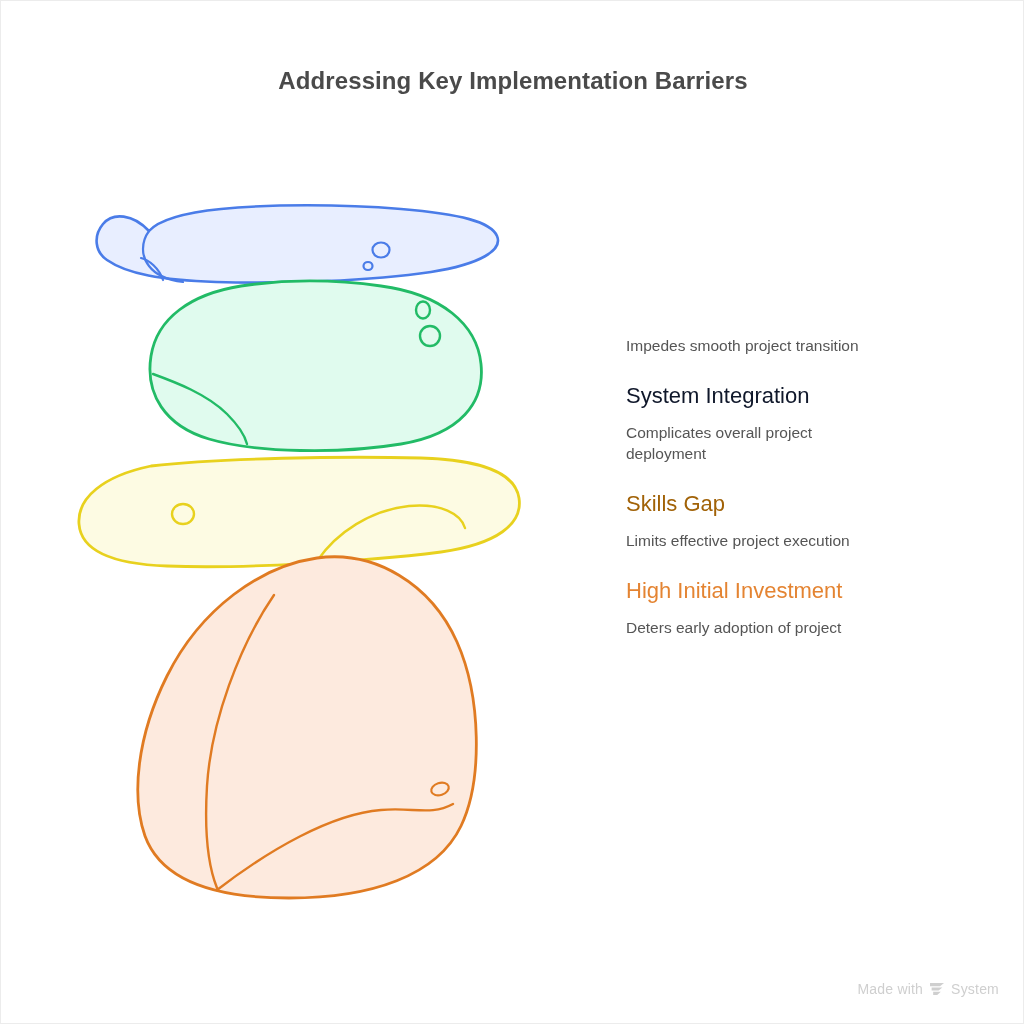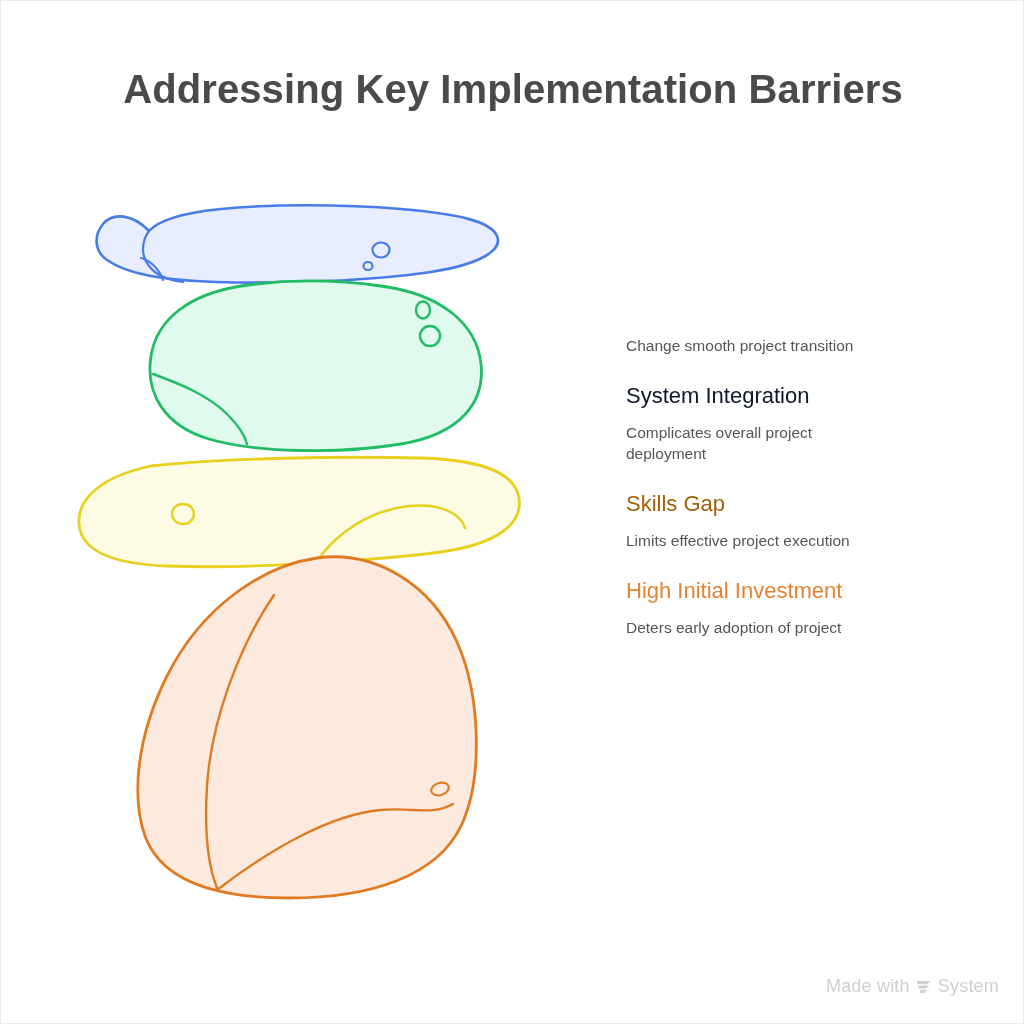--- a/index.html
+++ b/index.html
@@ -19,21 +19,21 @@
   }
 
   
   #title {
     position: absolute;
     left: 0;
     top: 66px;
     width: 1024px;
     text-align: center;
     font-family: "Liberation Sans", sans-serif;
-    font-size: 40px;
+    font-size: 24px;
     font-weight: bold;
     color: #4a4a4a;
     letter-spacing: 0.1px;
   }
 
   
   #illustration {
     position: absolute;
     left: 40px;
     top: 175px;
@@ -70,21 +70,21 @@
   
   #watermark {
     position: absolute;
     right: 24px;
     bottom: 26px;
     display: flex;
     align-items: center;
     gap: 6px;
     color: #cfcfcf;
     font-family: "Liberation Sans", sans-serif;
-    font-size: 18px;
+    font-size: 14px;
     letter-spacing: 0.2px;
   }
   #watermark svg { display: block; }
 </style>
 </head>
 <body>
 
 <div id="page">
 
   <div id="title">Addressing Key Implementation Barriers</div>
@@ -142,21 +142,21 @@
                C 390 408, 334 374, 276 382 Z"></path>
       <path fill="none" stroke="#e07b22" stroke-width="2.4" stroke-linecap="round" d="M 233 419 C 198 470, 170 546, 166 610 C 163 660, 168 692, 176 712"></path>
       <path fill="none" stroke="#e07b22" stroke-width="2.4" stroke-linecap="round" d="M 176 714 C 228 674, 290 638, 340 634 C 372 631, 390 640, 412 628"></path>
       <ellipse cx="399" cy="613" rx="9" ry="6" fill="none" stroke="#e07b22" stroke-width="2.2" transform="rotate(-18 399 613)"></ellipse>
     </g>
   </svg>
 
   <div id="legend">
 
     <div class="item">
-      <div class="item-desc desc-wide">Change smooth project transition</div>
+      <div class="item-desc desc-wide">Impedes smooth project transition</div>
     </div>
 
     <div class="item">
       <div class="item-title" style="color:#0f172a">System Integration</div>
       <div class="item-desc">Complicates overall project deployment</div>
     </div>
 
     <div class="item">
       <div class="item-title" style="color:#a16207">Skills Gap</div>
       <div class="item-desc desc-wide">Limits effective project execution</div>

